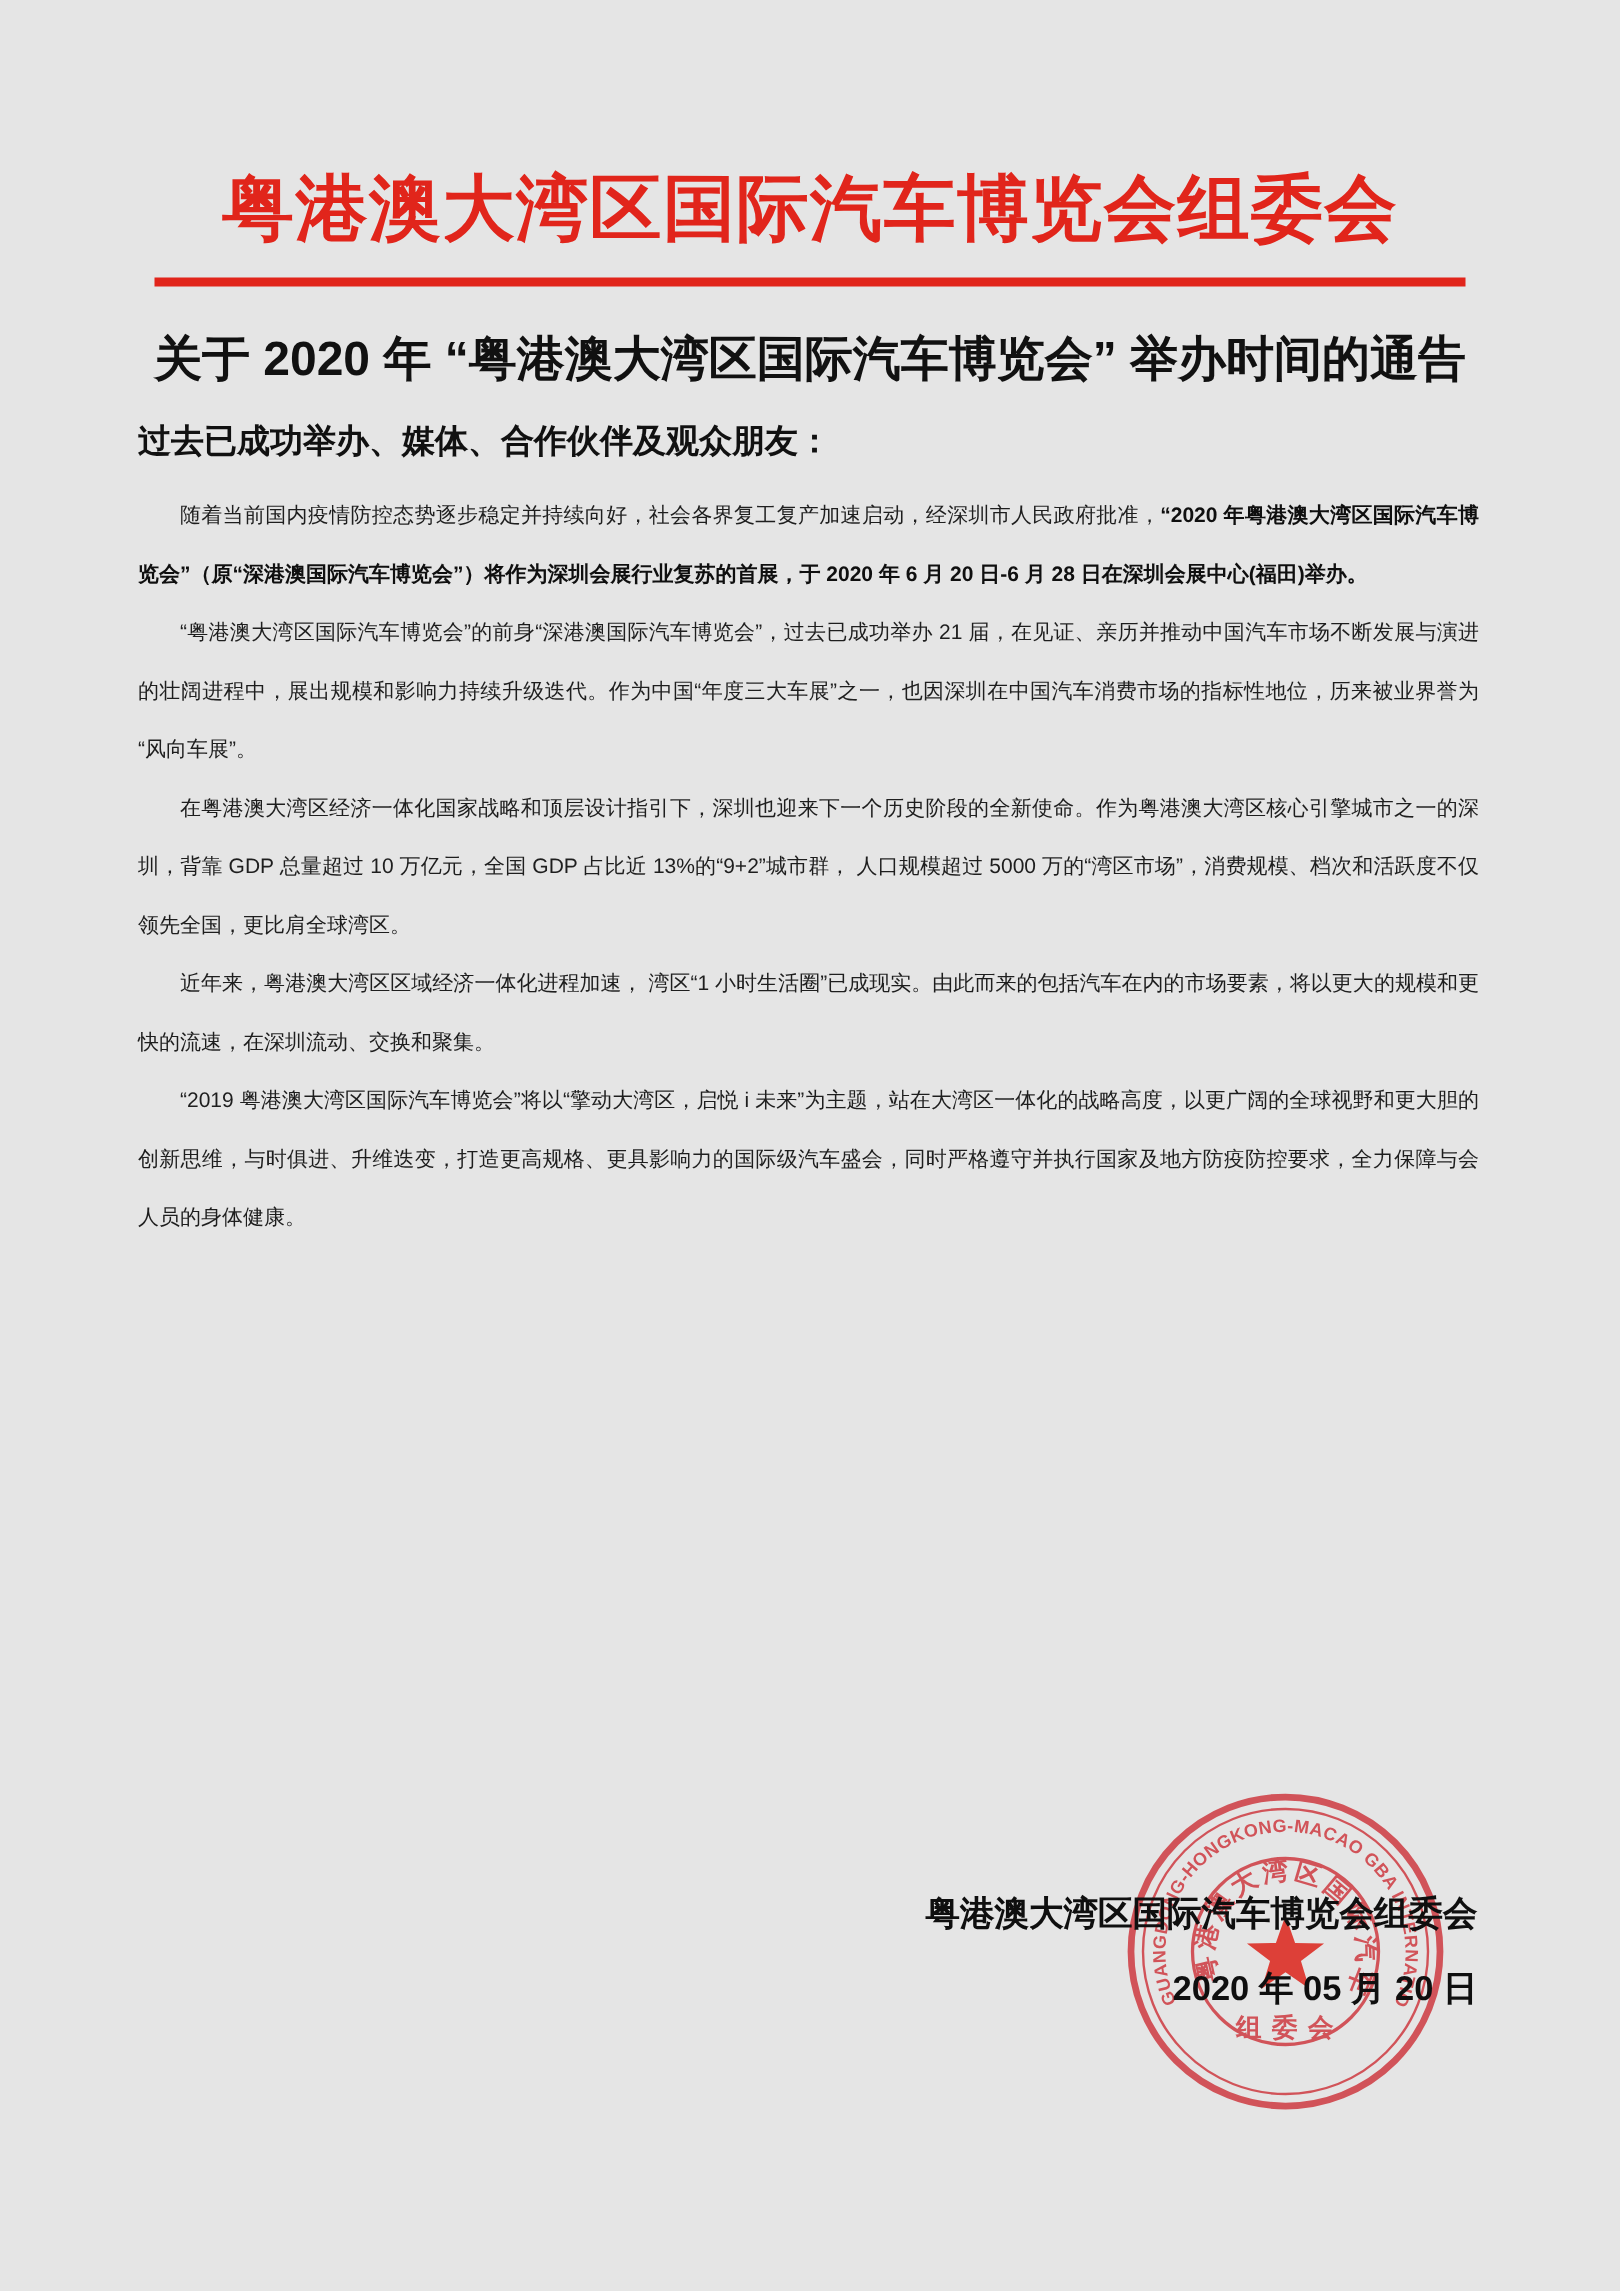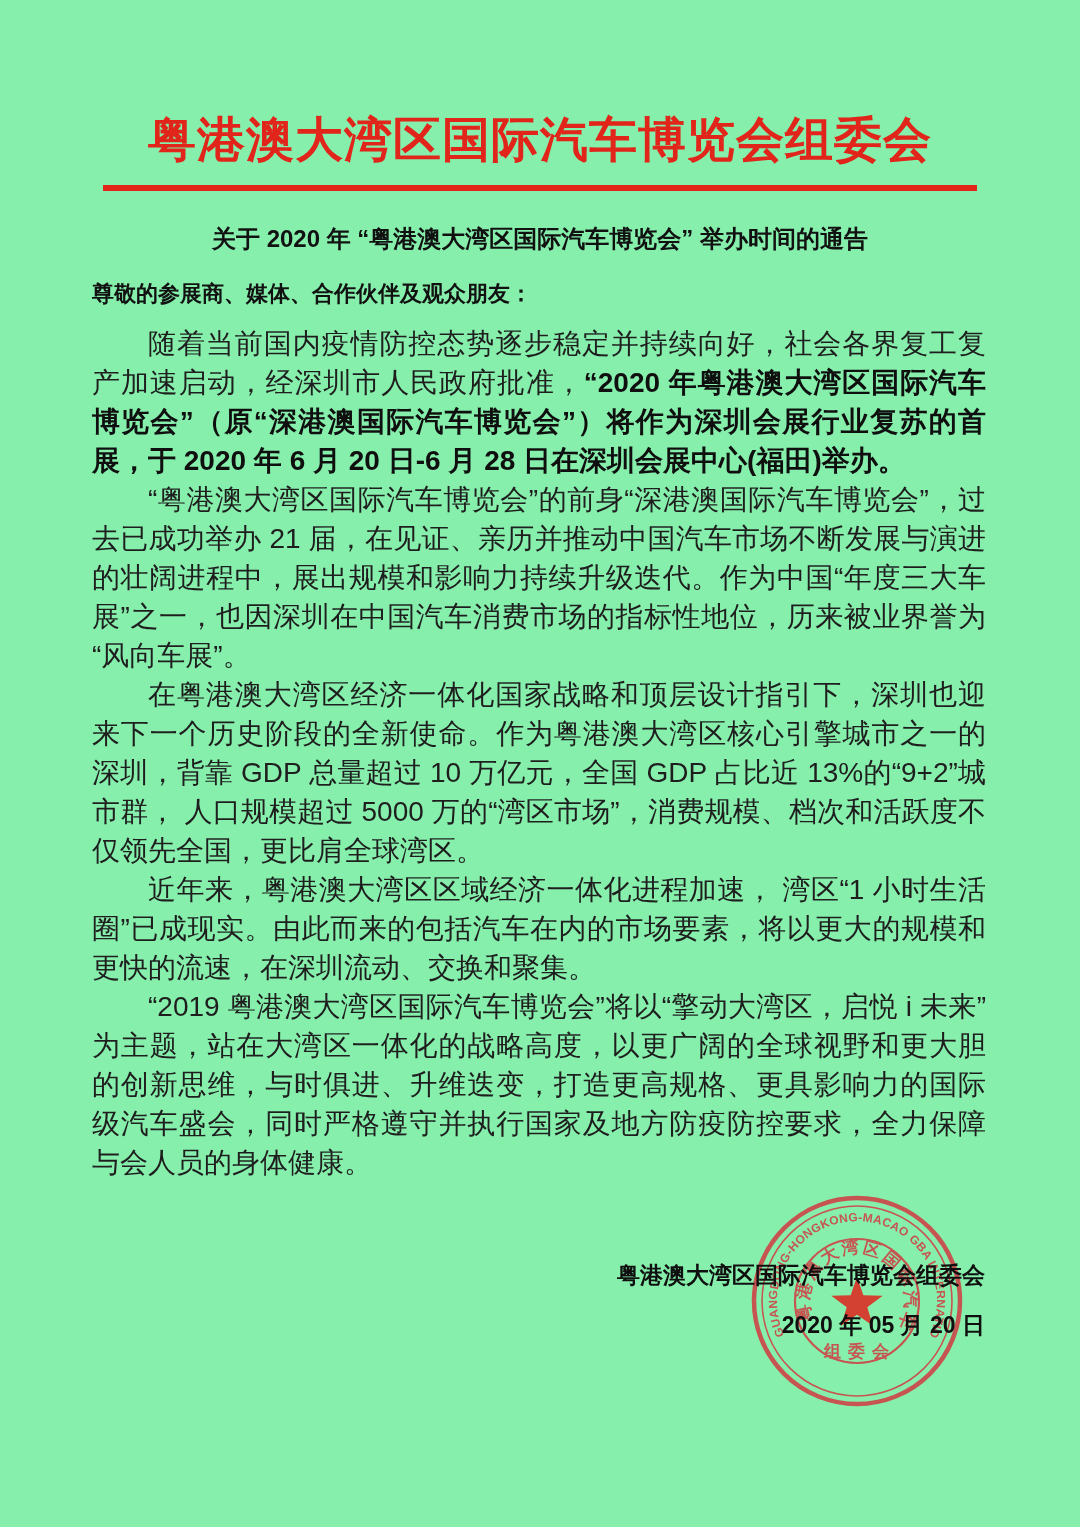--- a/index.html
+++ b/index.html
@@ -1,49 +1,49 @@
 <!DOCTYPE html>
 <html lang="zh"><head>
 <meta charset="utf-8">
 <style>
   html,body{margin:0;padding:0;background:#ffffff;}
   .page{
     position:relative;
     width:1080px;height:1527px;
-    background:#86efac;
+    background:#e5e5e5;
     overflow:hidden;
     font-family:"Liberation Sans", sans-serif;
     color:#1e1e1e;
     text-decoration:underline;
   }
   .org-title{
     position:absolute;top:112px;left:0;width:1080px;
     margin:0;text-align:center;
     font-size:48px;font-weight:700;letter-spacing:1px;
     color:#e1251b;line-height:56px;
   }
   .divider{
     position:absolute;top:185px;left:103px;width:874px;height:6px;
     background:#e1251b;
   }
   .notice-title{
     position:absolute;top:221px;left:0;width:1080px;
     margin:0;text-align:center;
-    font-size:24px;font-weight:700;color:#111;line-height:36px;
+    font-size:32px;font-weight:700;color:#111;line-height:36px;
   }
   .content{
     position:absolute;top:274px;left:92px;width:894px;
   }
   .salutation{
     margin:0 0 11px 0;
     font-size:22px;font-weight:700;color:#111;line-height:39px;
   }
   .para{
     margin:0;
-    font-size:28px;line-height:39px;
+    font-size:14px;line-height:39px;
     text-align:justify;text-justify:inter-ideograph;
     text-indent:2em;color:#1e1e1e;
   }
   .para .b{font-weight:700;color:#0f0f0f;}
   .signature{
     position:absolute;top:1260px;right:95px;z-index:2;
     text-align:right;
   }
   .sig-org,.sig-date{
     font-size:23px;font-weight:700;color:#0f0f0f;line-height:30px;
@@ -67,21 +67,21 @@
 
 <div class="page">
 
   <h1 class="org-title">粤港澳大湾区国际汽车博览会组委会</h1>
 
   <div class="divider"></div>
 
   <h2 class="notice-title">关于 2020 年 “粤港澳大湾区国际汽车博览会” 举办时间的通告</h2>
 
   <div class="content">
-    <p class="salutation">尊敬的参展商、媒体、合作伙伴及观众朋友：</p>
+    <p class="salutation">过去已成功举办、媒体、合作伙伴及观众朋友：</p>
     <div>
         <p class="para"><span>随着当前国内疫情防控态势逐步稳定并持续向好，社会各界复工复产加速启动，经深圳市人民政府批准，</span><span class="b">“2020 年粤港澳大湾区国际汽车博览会”（原“深港澳国际汽车博览会”）将作为深圳会展行业复苏的首展，于 2020 年 6 月 20 日-6 月 28 日在深圳会展中心(福田)举办。</span></p>
         <p class="para"><span>“粤港澳大湾区国际汽车博览会”的前身“深港澳国际汽车博览会”，过去已成功举办 21 届，在见证、亲历并推动中国汽车市场不断发展与演进的壮阔进程中，展出规模和影响力持续升级迭代。作为中国“年度三大车展”之一，也因深圳在中国汽车消费市场的指标性地位，历来被业界誉为“风向车展”。</span></p>
         <p class="para"><span>在粤港澳大湾区经济一体化国家战略和顶层设计指引下，深圳也迎来下一个历史阶段的全新使命。作为粤港澳大湾区核心引擎城市之一的深圳，背靠 GDP 总量超过 10 万亿元，全国 GDP 占比近 13%的“9+2”城市群， 人口规模超过 5000 万的“湾区市场”，消费规模、档次和活跃度不仅领先全国，更比肩全球湾区。</span></p>
         <p class="para"><span>近年来，粤港澳大湾区区域经济一体化进程加速， 湾区“1 小时生活圈”已成现实。由此而来的包括汽车在内的市场要素，将以更大的规模和更快的流速，在深圳流动、交换和聚集。</span></p>
         <p class="para"><span>“2019 粤港澳大湾区国际汽车博览会”将以“擎动大湾区，启悦 i 未来”为主题，站在大湾区一体化的战略高度，以更广阔的全球视野和更大胆的创新思维，与时俱进、升维迭变，打造更高规格、更具影响力的国际级汽车盛会，同时严格遵守并执行国家及地方防疫防控要求，全力保障与会人员的身体健康。</span></p>
       </div>
   </div>
 
   <div class="signature">

